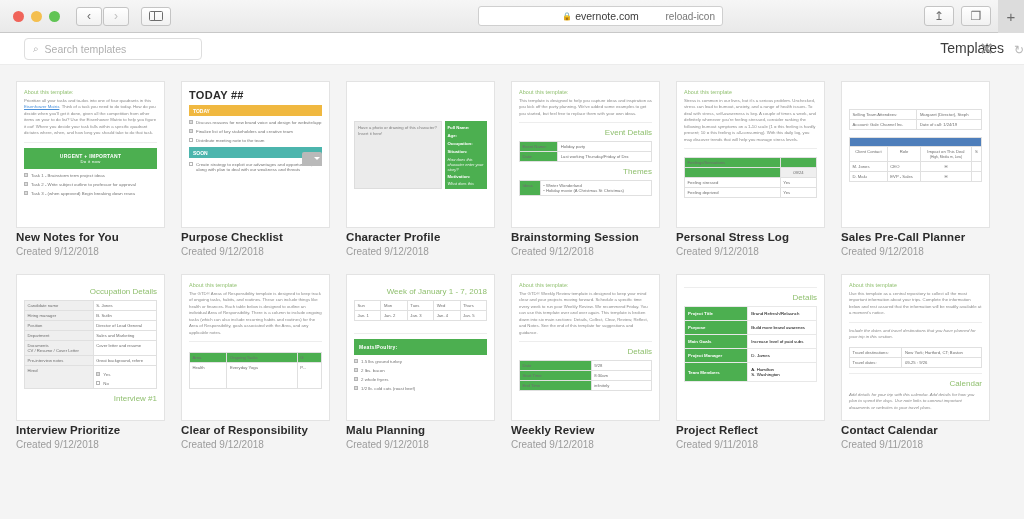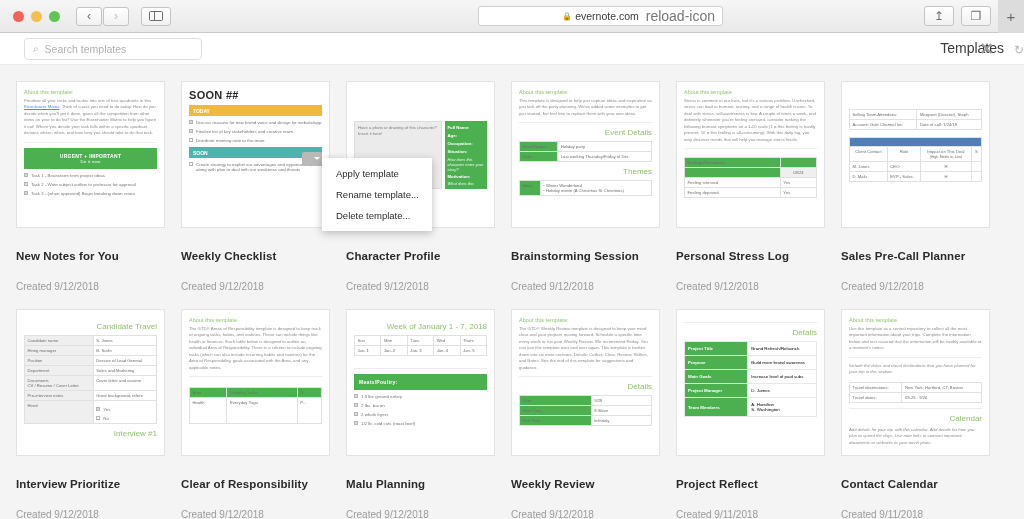--- a/index.html
+++ b/index.html
@@ -44,21 +44,21 @@
   }
 
   .url-bar {
     position: absolute; left: 478px; width: 245px; height: 20px;
     background: #ffffff; border: 1px solid #cfcfcf; border-radius: 3px;
     display: flex; align-items: center; justify-content: center;
     font-size: 10.5px; color: #3b3b3b;
   }
   .lock-icon { font-size: 8px; margin-right: 3px; color: #555; }
   .reload-icon {
-    position: absolute; right: 7px; font-size: 14px; color: #777;
+    position: absolute; right: 7px; font-size: 10px; color: #777;
   }
 
   .right-chrome {
     position: absolute; right: 0; display: flex; align-items: center; height: 33px;
   }
   .right-chrome .chrome-btn { width: 30px; height: 20px; margin-right: 7px; }
   .plus-btn {
     width: 26px; height: 33px; background: #dcdcdc;
     display: flex; align-items: center; justify-content: center;
     color: #6a6a6a; font-size: 15px;
@@ -115,25 +115,25 @@
   .preview {
     width: 149px; height: 147px;
     background: #ffffff;
     border: 1px solid #e3e3e3;
     overflow: hidden;
     position: relative;
     padding: 7px;
     cursor: pointer;
   }
   .card-title {
-    margin-top: 22px; font-size: 11.5px; font-weight: bold; color: #2b2b2b;
+    margin-top: 3px; font-size: 11.5px; font-weight: bold; color: #2b2b2b;
     letter-spacing: .1px;
   }
   .card-sub {
-    margin-top: 19px; font-size: 10px; color: #9b9b9b;
+    margin-top: 3px; font-size: 10px; color: #9b9b9b;
   }
 
   
   .p-head { font-size: 5.4px; color: #8fbf6e; margin-bottom: 3px; letter-spacing:.1px;}
   .p-head-lg { font-size: 8px; color: #8fbf6e; margin: 5px 0 4px; text-align: right; }
   .p-body { font-size: 4.3px; color: #8a8a8a; line-height: 1.5; }
   .p-body .lnk { color: #4a90d9; text-decoration: underline; }
   .p-rule { border-top: 1px solid #ededed; margin: 5px 0; }
   .green-band {
     background: #4caf50; color: #fff; text-align: center;
@@ -258,41 +258,41 @@
             <span class="chk on"></span>
             <span>Task 3 - (when approved) Begin breaking down resea</span>
           </div>
       </div>
       <div class="card-title">New Notes for You</div>
       <div class="card-sub">Created 9/12/2018</div>
     </div>
 
     <div class="card">
       <div class="preview">
-        <div class="wk-title">SOON ##</div>
+        <div class="wk-title">TODAY ##</div>
         <div class="band-today">TODAY</div>
         <div class="chk-row">
             <span class="chk on"></span>
             <span>Discuss reasons for new brand voice and design for website/app</span>
           </div>
         <div class="chk-row">
             <span class="chk on"></span>
             <span>Finalize list of key stakeholders and creative team</span>
           </div>
         <div class="chk-row">
             <span class="chk"></span>
             <span>Distribute meeting note to the team</span>
           </div>
         <div class="band-soon">SOON</div>
         <div class="chk-row">
             <span class="chk"></span>
             <span>Create strategy to exploit our advantages and opportunities, along with plan to deal with our weakness and threats</span>
           </div>
       </div>
-      <div class="card-title">Weekly Checklist</div>
+      <div class="card-title">Purpose Checklist</div>
       <div class="card-sub">Created 9/12/2018</div>
     </div>
 
     <div class="card">
       <div class="preview">
         <div class="cp-wrap">
           <div class="cp-photo">Have a photo or drawing of this character? Insert it here!</div>
           <div class="cp-fields">
             <div>Full Name:</div>
             <div>Age:</div>
@@ -412,21 +412,21 @@
               </tr>
         </tbody>
           </table>
       </div>
       <div class="card-title">Sales Pre-Call Planner</div>
       <div class="card-sub">Created 9/12/2018</div>
     </div>
 
     <div class="card">
       <div class="preview">
-        <div class="p-head-lg">Candidate Travel</div>
+        <div class="p-head-lg">Occupation Details</div>
         <table class="p-tbl">
           <tbody>
               <tr>
                 <td class="gray">Candidate name</td>
                 <td>S. Jones</td>
               </tr>
           <tr>
                 <td class="gray">Hiring manager</td>
                 <td>B. Sutlin</td>
               </tr>
@@ -618,19 +618,14 @@
         <div class="p-head-lg">Calendar</div>
         <div class="p-body" style="font-style:italic">Add details for your trip with this calendar. Add details for how you plan to spend the days. Use note links to connect important documents or websites to your travel plans.</div>
       </div>
       <div class="card-title">Contact Calendar</div>
       <div class="card-sub">Created 9/11/2018</div>
     </div>
 
   </div>
 
   <div class="menu-handle"></div>
-  <div class="ctx-menu">
-    <div class="ctx-item">Apply template</div>
-    <div class="ctx-item">Rename template...</div>
-    <div class="ctx-item">Delete template...</div>
-  </div>
 
 </div>
 
 </body></html>

